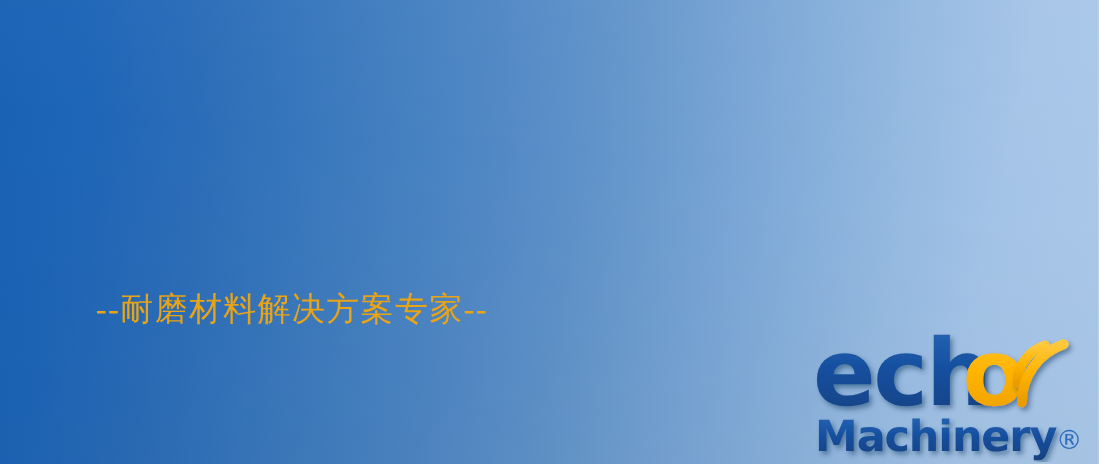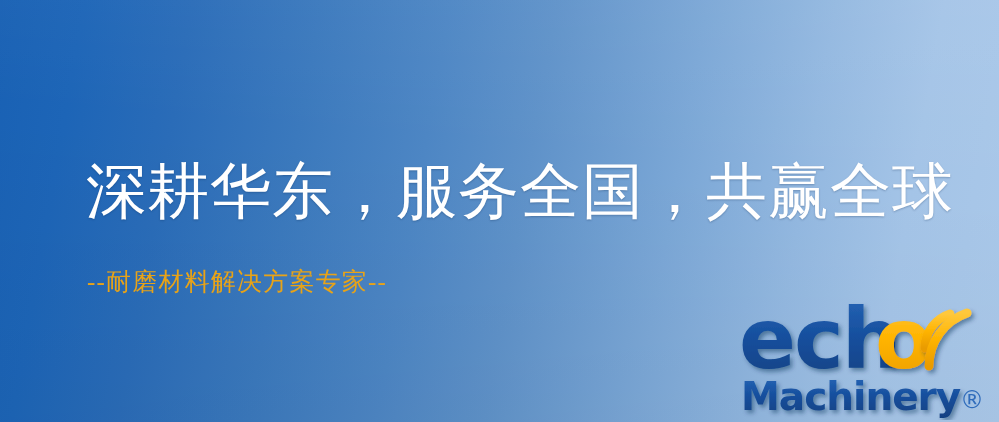--- a/index.html
+++ b/index.html
@@ -47,21 +47,21 @@
     white-space: nowrap;
     text-shadow: 0 1px 2px rgba(10,40,80,0.28);
     z-index: 3;
   }
 
   #subheadline {
     position: absolute;
     left: 87px;
     top: 266px;
     font-family: "Liberation Serif", "DejaVu Serif", serif;
-    font-size: 25px;
+    font-size: 30px;
     line-height: 32px;
     letter-spacing: 1.2px;
     color: #e8a317;
     white-space: nowrap;
     z-index: 3;
   }
 
   
   #logo {
     position: absolute;
@@ -71,21 +71,20 @@
     height: 128px;
     z-index: 4;
   }
   #logo svg { display: block; width: 252px; height: 128px; }
 </style>
 </head>
 <body>
 
 <div id="banner">
 
-  <div id="headline">深耕华东，服务全国，共赢全球</div>
 
   <div id="subheadline">--耐磨材料解决方案专家--</div>
 
   <div id="logo">
     <svg viewBox="0 0 252 128" xmlns="http://www.w3.org/2000/svg" aria-hidden="true">
       <defs>
         <filter id="ds" x="-25%" y="-25%" width="160%" height="160%">
           <feDropShadow dx="2.5" dy="3" stdDeviation="2.2" flood-color="#0b2a52" flood-opacity="0.45"></feDropShadow>
         </filter>
         <linearGradient id="blueGrad" x1="0" y1="0" x2="0" y2="1">

